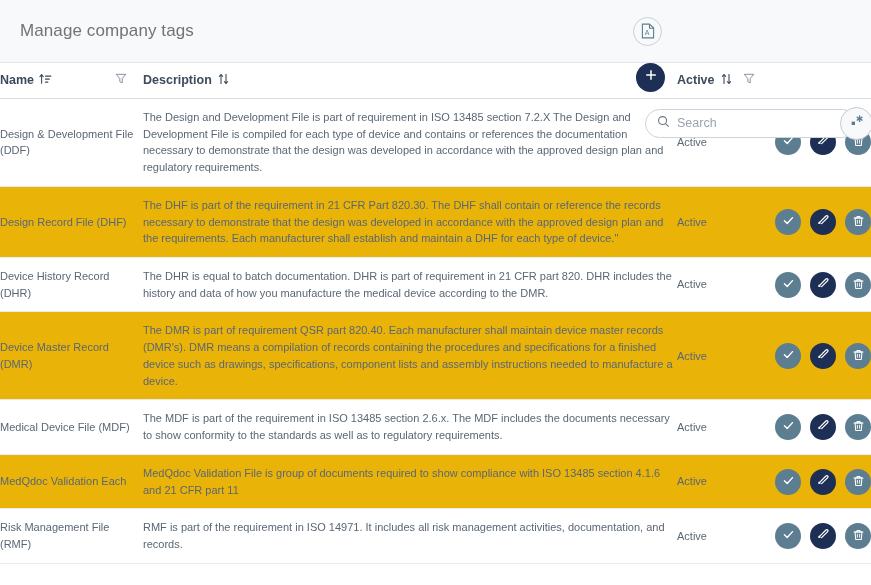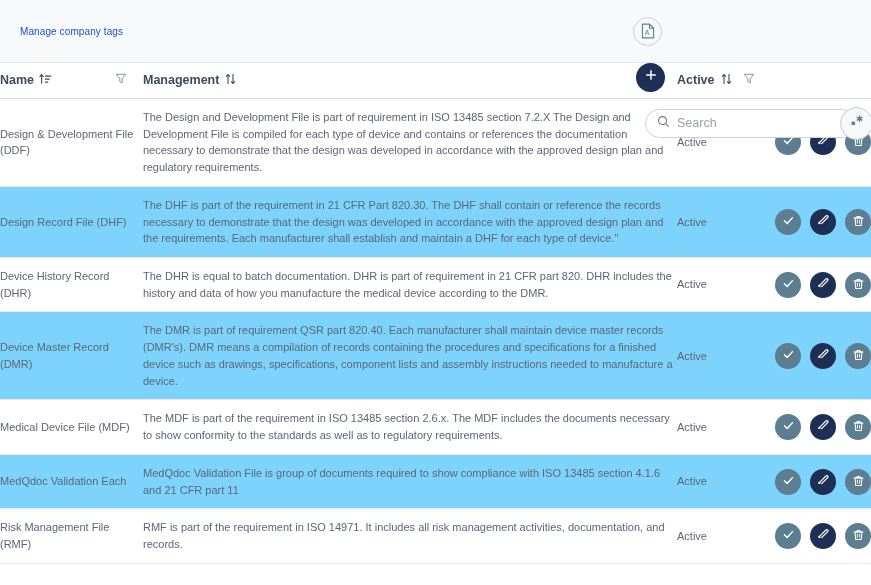--- a/index.html
+++ b/index.html
@@ -24,22 +24,22 @@
     height: 63px;
     min-height: 63px;
     background: #f8f9fa;
     border-bottom: 1px solid #e4e7ea;
     display: flex;
     align-items: center;
     padding: 0 14px 0 20px;
     position: relative;
   }
   .toolbar-title {
-    font-size: 10px;
-    color: #1d4ed8;
+    font-size: 17px;
+    color: #737373;
     letter-spacing: .1px;
     flex: 1;
   }
   .toolbar-actions {
     display: flex;
     gap: 17px;
     flex-direction: column;
   }
   .icon-btn {
     width: 29px; height: 29px;
@@ -141,21 +141,21 @@
 
   table.grid td {
     font-size: 11px;
     color: #5a6775;
     vertical-align: middle;
     padding: 10px 0;
     line-height: 1.52;
     border-bottom: 1px solid #e8ebee;
   }
   tr.row-odd  td { background: #ffffff; }
-  tr.row-even td { background: #7dd3fc; }
+  tr.row-even td { background: #eab308; }
 
   td.c-name {
     padding-left: 13px;
     padding-right: 10px;
     color: #596673;
   }
   td.c-desc {
     padding-left: 5px;
     padding-right: 12px;
     color: #5e6b79;
@@ -292,21 +292,21 @@
           </th>
           <th class="th-flt1">
             <span class="flt-ico">
               <svg width="12" height="13" viewBox="0 0 14 14">
                 <path d="M1.4 2.1h11.2L8.4 7.1v5.0L5.6 10.6V7.1z" fill="none" stroke="#7a8694" stroke-width="1.05" stroke-linejoin="round"></path>
               </svg>
             </span>
           </th>
           <th class="th-desc">
             <div class="th-inner">
-              <span>Management</span>
+              <span>Description</span>
               <span class="sort-ico">
                 <svg width="13" height="12" viewBox="0 0 13 12">
                   <g stroke="#3d4a5c" stroke-width="1.1" stroke-linecap="round" stroke-linejoin="round">
                     <line x1="4.0" y1="10.4" x2="4.0" y2="1.8"></line>
                     <path d="M2.4 3.4 L4.0 1.6 L5.6 3.4" fill="none"></path>
                     <line x1="9.0" y1="1.6" x2="9.0" y2="10.2"></line>
                     <path d="M7.4 8.6 L9.0 10.4 L10.6 8.6" fill="none"></path>
                   </g>
                 </svg>
               </span>

